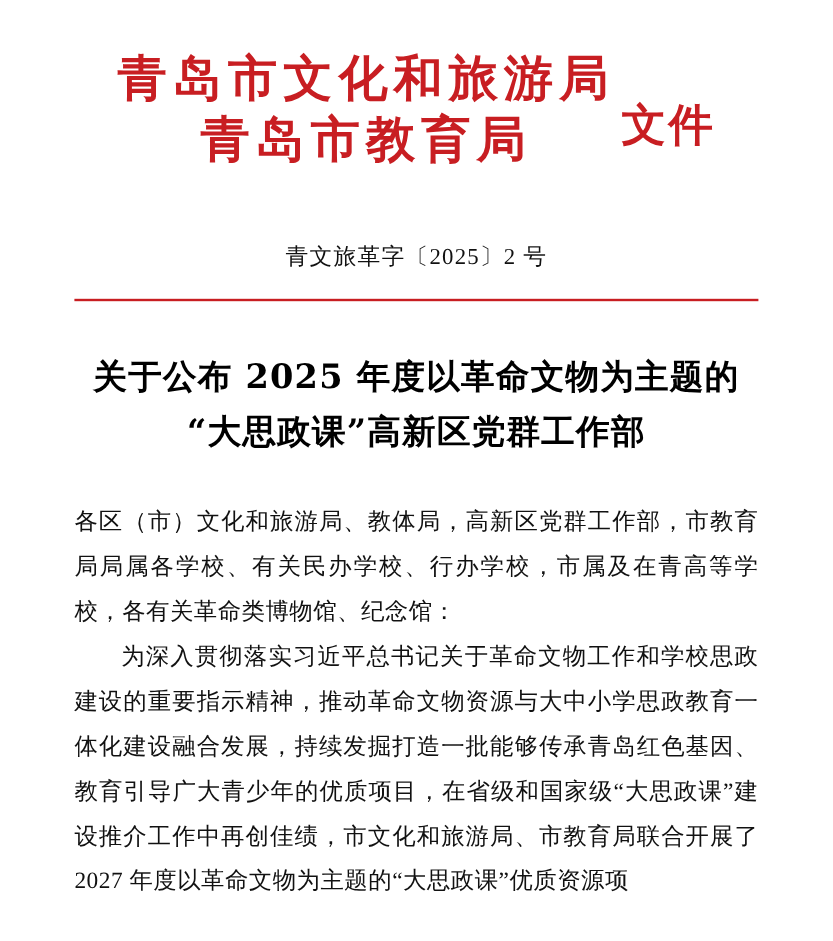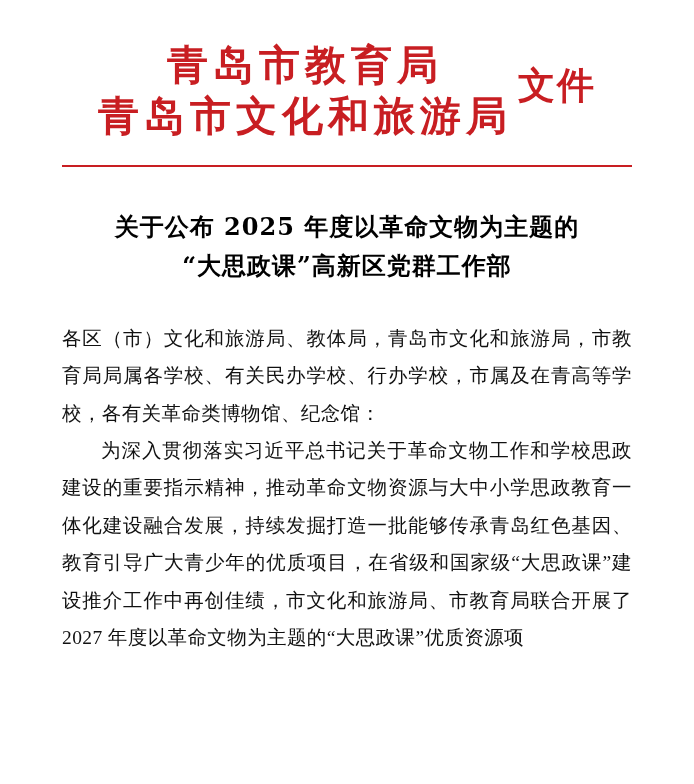--- a/index.html
+++ b/index.html
@@ -46,21 +46,21 @@
     text-align: center;
   }
   .masthead-suffix {
     color: #c81e22;
     font-family: "DejaVu Serif", "Liberation Serif", serif;
     font-weight: bold;
     font-size: 37px;
     letter-spacing: 2px;
     line-height: 1.18;
     margin-left: 6px;
-    margin-top: 24px;
+    margin-top: 43px;
     white-space: nowrap;
   }
 
   
   .doc-number {
     margin-top: 58px;
     text-align: center;
     font-size: 19px;
     letter-spacing: 1px;
     color: #111111;
@@ -73,21 +73,21 @@
     height: 2px;
     background: #c81e22;
     width: 100%;
   }
 
   
   .doc-title {
     margin-top: 40px;
     text-align: center;
     font-weight: bold;
-    font-size: 24px;
+    font-size: 28px;
     line-height: 1.65;
     letter-spacing: 1px;
     color: #000000;
     font-family: "DejaVu Serif", "Liberation Serif", serif;
   }
   .doc-title .title-line {
     display: block;
   }
 
   
@@ -107,32 +107,33 @@
     text-indent: 2em;
   }
 </style>
 </head>
 <body>
 
 <div class="page">
 
   <div class="masthead">
     <div class="masthead-lines">
+      <div class="masthead-line">青岛市文化和旅游局</div>
       <div class="masthead-line">青岛市教育局</div>
-      <div class="masthead-line">青岛市文化和旅游局</div>
     </div>
     <div class="masthead-suffix">文件</div>
   </div>
 
+  <div class="doc-number">青文旅革字〔2025〕2 号</div>
 
   <div class="red-rule"></div>
 
   <div class="doc-title">
     <span class="title-line">关于公布 2025 年度以革命文物为主题的</span>
     <span class="title-line">“大思政课”高新区党群工作部</span>
   </div>
 
   <div class="doc-body">
-    <p class="para">各区（市）文化和旅游局、教体局，青岛市文化和旅游局，市教育局局属各学校、有关民办学校、行办学校，市属及在青高等学校，各有关革命类博物馆、纪念馆：</p>
+    <p class="para">各区（市）文化和旅游局、教体局，高新区党群工作部，市教育局局属各学校、有关民办学校、行办学校，市属及在青高等学校，各有关革命类博物馆、纪念馆：</p>
     <p class="para indent">为深入贯彻落实习近平总书记关于革命文物工作和学校思政建设的重要指示精神，推动革命文物资源与大中小学思政教育一体化建设融合发展，持续发掘打造一批能够传承青岛红色基因、教育引导广大青少年的优质项目，在省级和国家级“大思政课”建设推介工作中再创佳绩，市文化和旅游局、市教育局联合开展了 2027 年度以革命文物为主题的“大思政课”优质资源项</p>
   </div>
 
 </div>
 
 </body></html>

